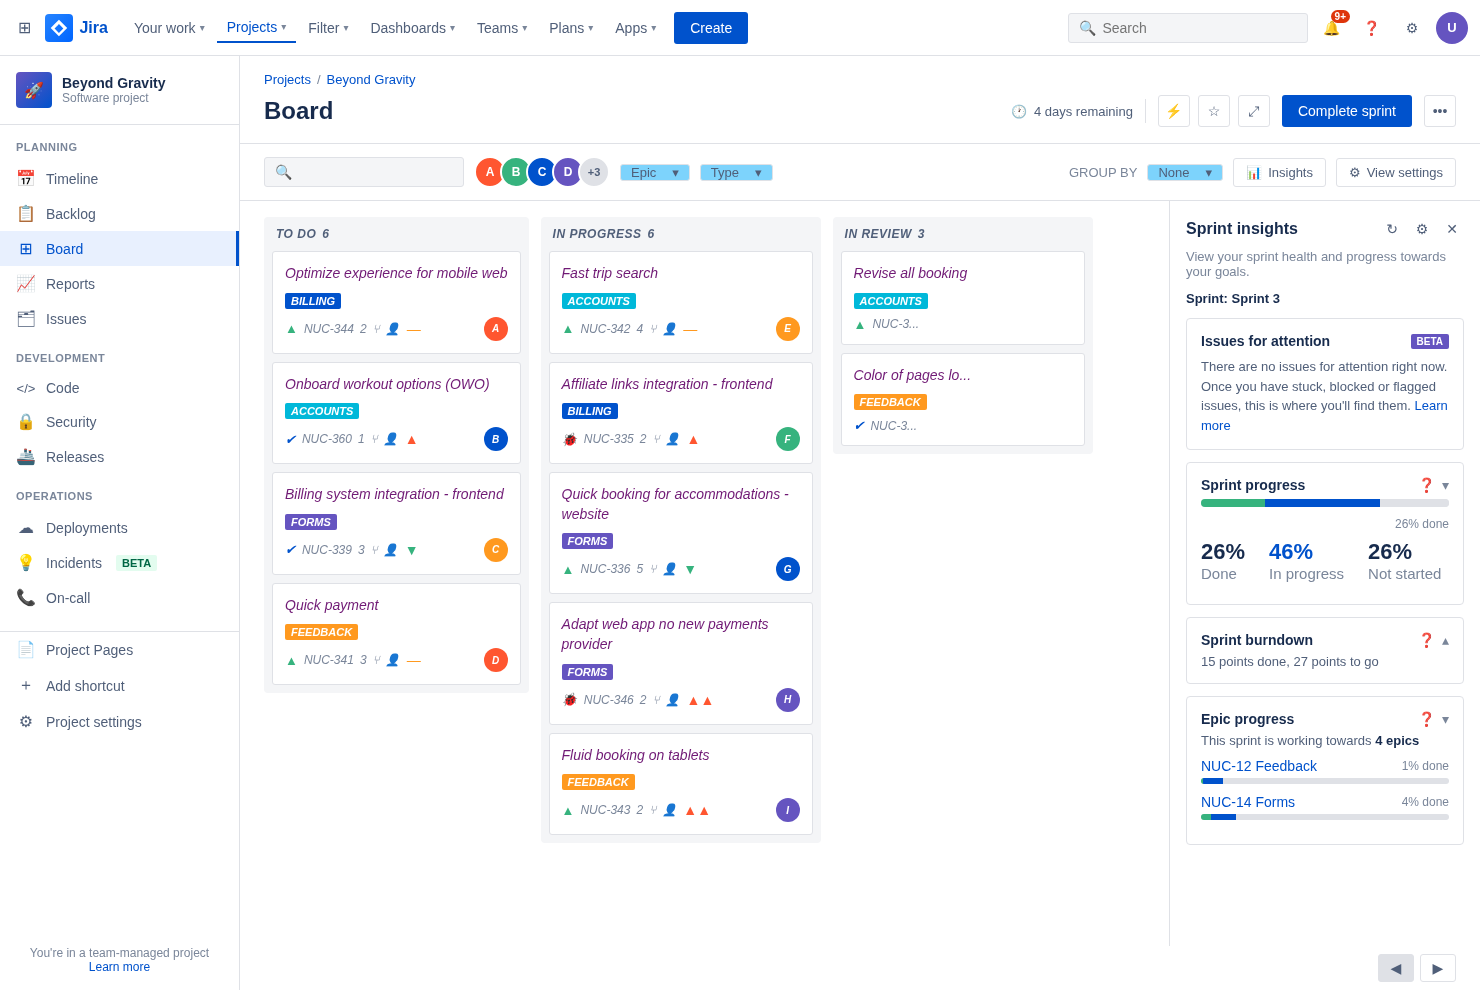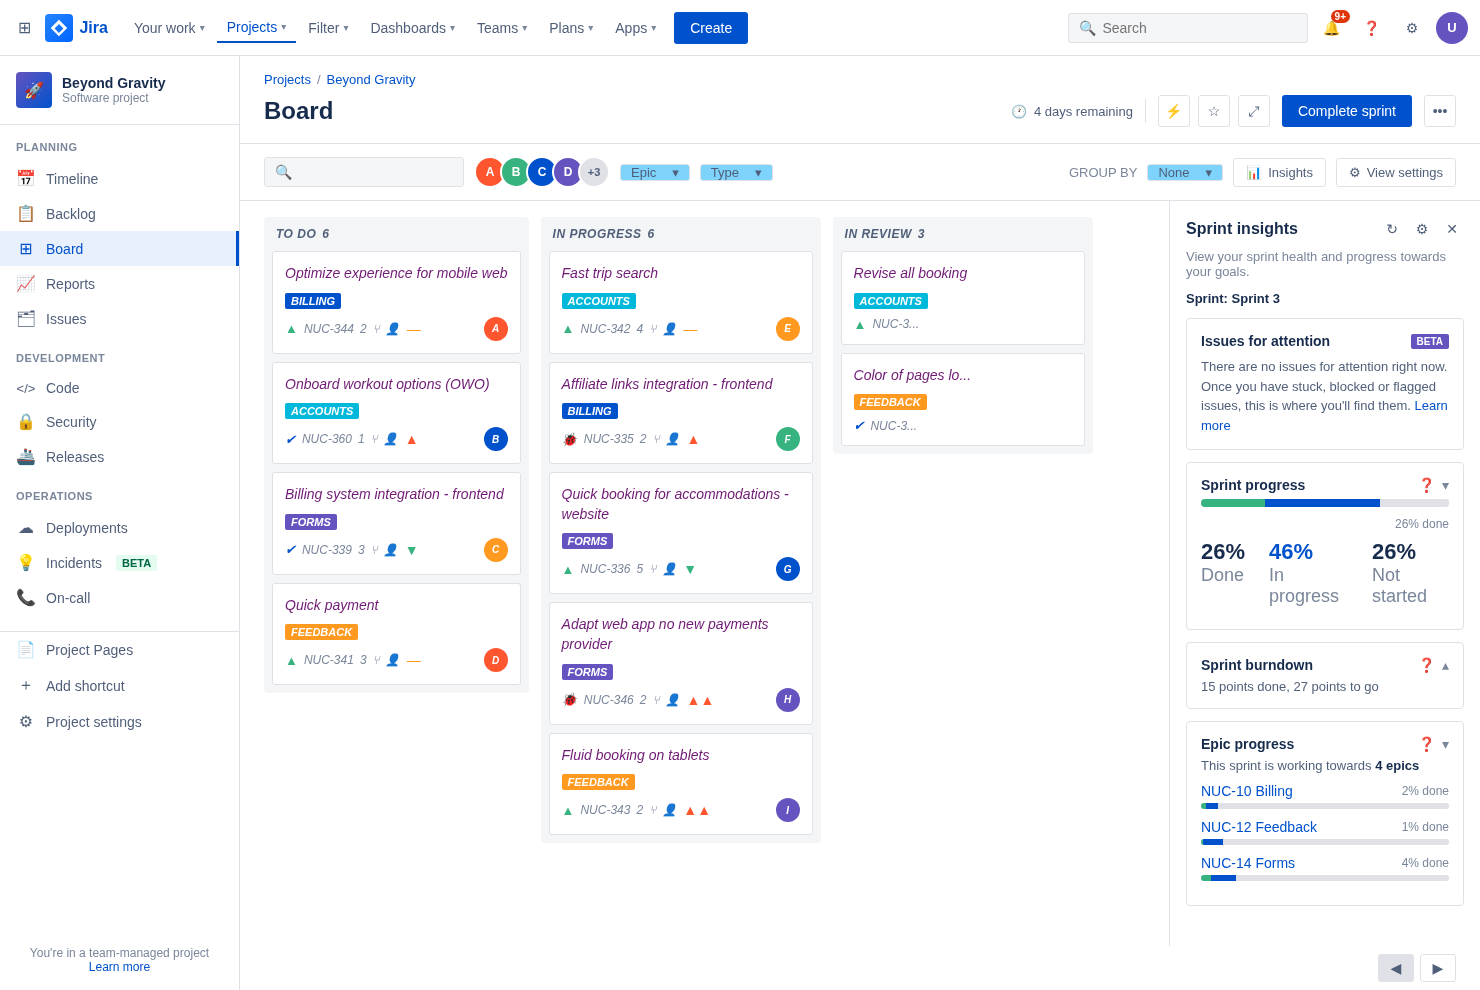--- a/index.html
+++ b/index.html
@@ -107,21 +107,21 @@
 
     .progress-section { margin-bottom: 8px; }
     .progress-bar-container { display: flex; height: 8px; border-radius: 4px; overflow: hidden; margin-bottom: 10px; background: #dfe1e6; }
     .progress-done { background: #36b37e; }
     .progress-inprogress { background: #0052cc; }
     .progress-notstarted { background: #dfe1e6; }
     .progress-stats { display: flex; gap: 24px; }
     .progress-stat { display: flex; flex-direction: column; }
     .progress-stat-val { font-size: 22px; font-weight: 700; color: #172b4d; }
     .progress-stat-val.blue { color: #0052cc; }
-    .progress-stat-label { font-size: 18px; color: #7a869a; }
+    .progress-stat-label { font-size: 15px; color: #7a869a; }
 
     .burndown-text { font-size: 13px; color: #505f79; }
     .sprint-card-header { display: flex; align-items: center; justify-content: space-between; margin-bottom: 6px; }
     .sprint-card-actions { display: flex; align-items: center; gap: 6px; }
 
     .epic-header { font-size: 13px; color: #505f79; margin-bottom: 10px; }
     .epic-header strong { color: #172b4d; font-weight: 700; }
     .epic-item { margin-bottom: 10px; }
     .epic-link { color: #0052cc; text-decoration: none; cursor: pointer; }
     .epic-bar { display: flex; height: 6px; border-radius: 3px; overflow: hidden; background: #dfe1e6; }
@@ -585,30 +585,20 @@
             <span class="insights-card-title">Epic progress</span>
             <div class="sprint-card-actions">
               <span style="color:#7a869a; cursor:pointer;">❓</span>
               <span style="color:#7a869a; cursor:pointer;">▾</span>
             </div>
           </div>
           <div class="epic-header">
             <span>This sprint is working towards</span> <strong>4 epics</strong>
           </div>
 
-          <div class="epic-item">
-            <div style="display:flex; align-items:center; justify-content:space-between; margin-bottom:4px;">
-              <a class="epic-link">NUC-10 Billing</a>
-              <span style="font-size:12px; color:#7a869a;">2% done</span>
-            </div>
-            <div class="epic-bar">
-              <div class="epic-bar-done" style="width:2%;"></div>
-              <div class="epic-bar-inprogress" style="width:5%;"></div>
-            </div>
-          </div>
 
 
           <div class="epic-item">
             <div style="display:flex; align-items:center; justify-content:space-between; margin-bottom:4px;">
               <a class="epic-link">NUC-12 Feedback</a>
               <span style="font-size:12px; color:#7a869a;">1% done</span>
             </div>
             <div class="epic-bar">
               <div class="epic-bar-done" style="width:1%;"></div>
               <div class="epic-bar-inprogress" style="width:8%;"></div>

